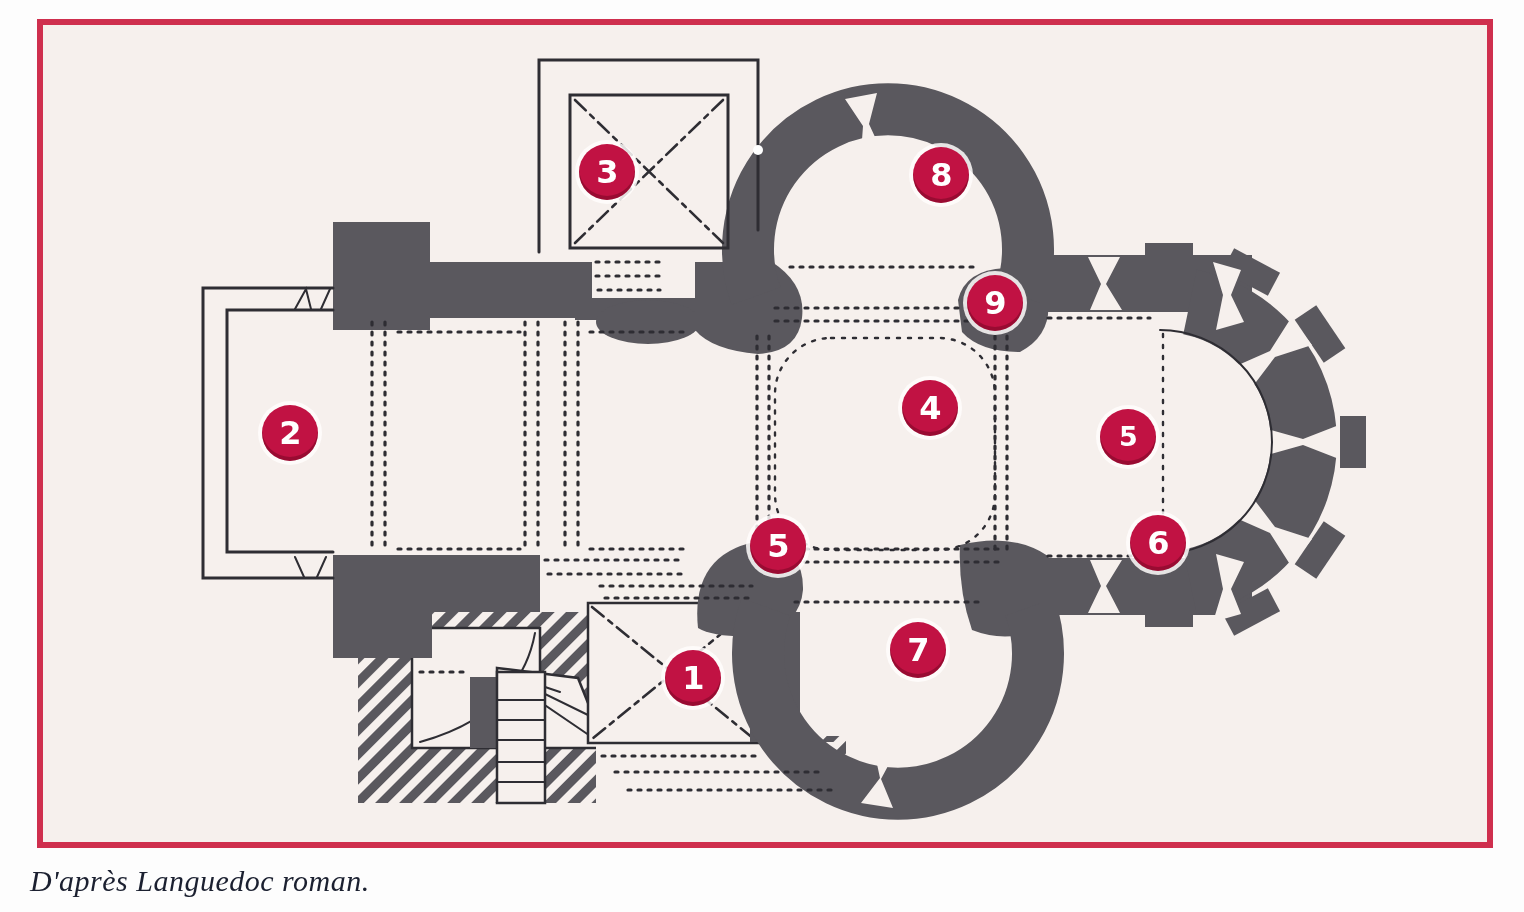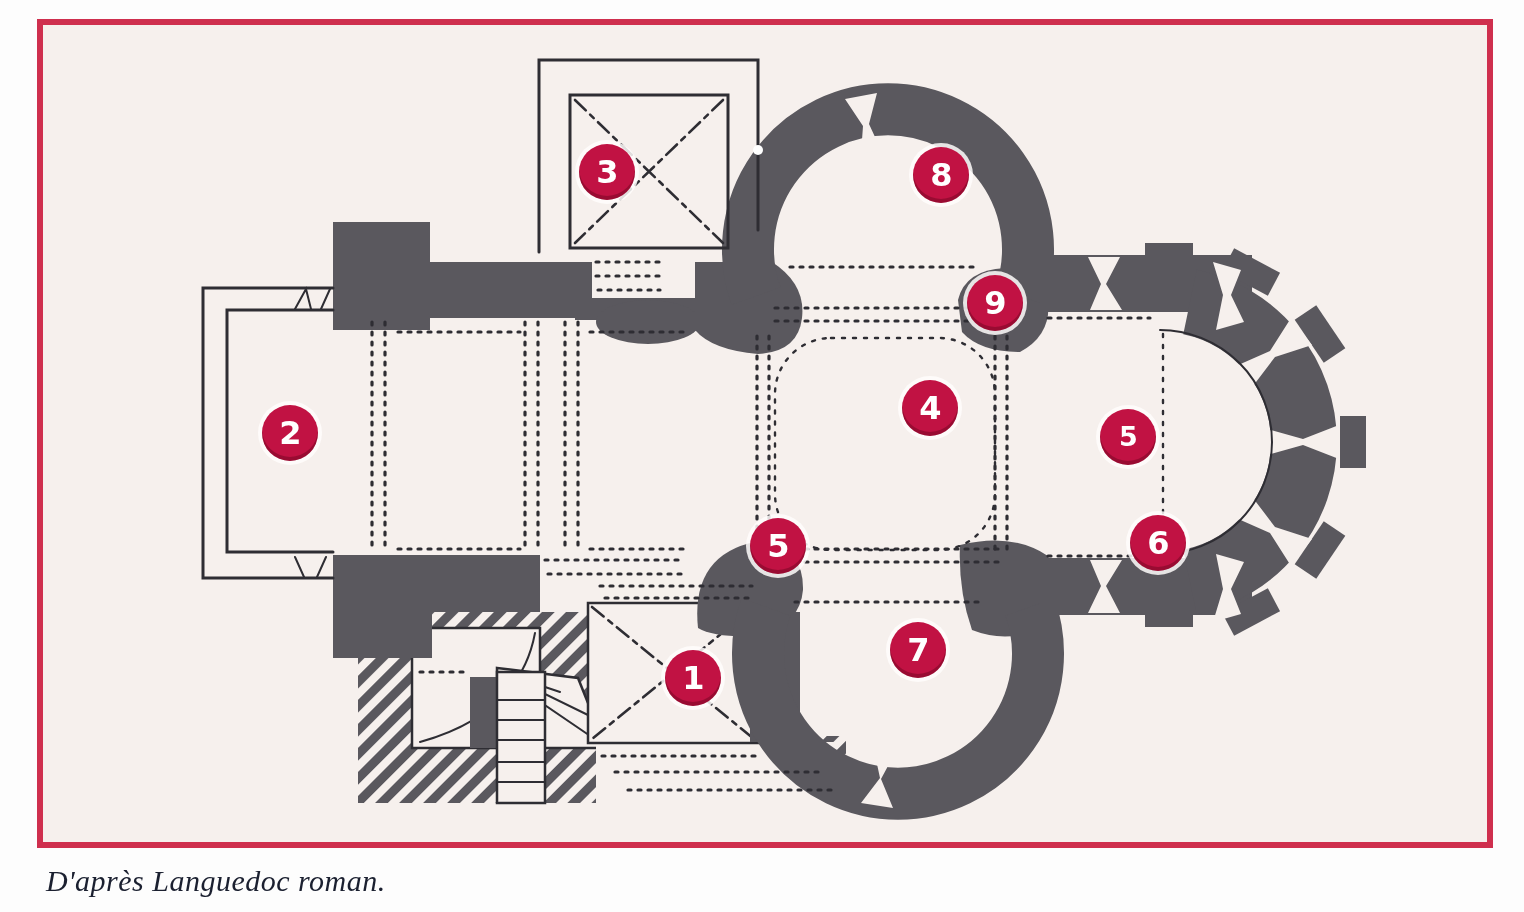--- a/index.html
+++ b/index.html
@@ -36,21 +36,21 @@
   .marker-layer{position:absolute;left:0;top:0;width:100%;height:100%;pointer-events:none;}
   .marker{
     position:absolute;width:56px;height:56px;margin:-28px 0 0 -28px;
     background:var(--badge);border-radius:50%;
     color:var(--badge_text);font-weight:bold;font-size:32px;line-height:56px;text-align:center;
     box-shadow:0 0 0 4px rgba(255,253,251,.85), inset 0 -4px 0 rgba(80,0,20,.35);
     letter-spacing:-1px;
   }
   .marker.wide{font-size:27px;}
   .caption{
-    position:absolute;left:46px;top:864px;
+    position:absolute;left:30px;top:864px;
     font-family:"Liberation Serif","DejaVu Serif",serif;
     font-style:italic;font-size:30px;color:var(--caption);letter-spacing:.5px;
   }
 </style>
 </head>
 <body>
 
 <div class="stage">
 
   <svg width="1524" height="912" viewBox="0 0 1524 912">

